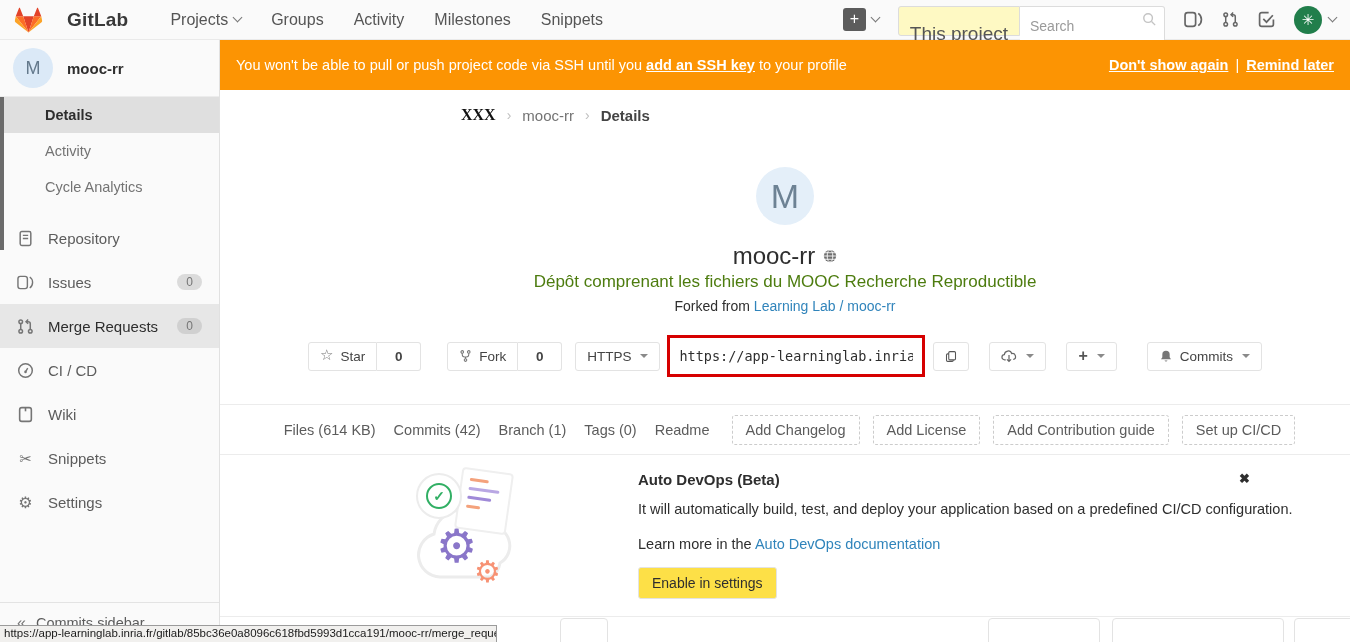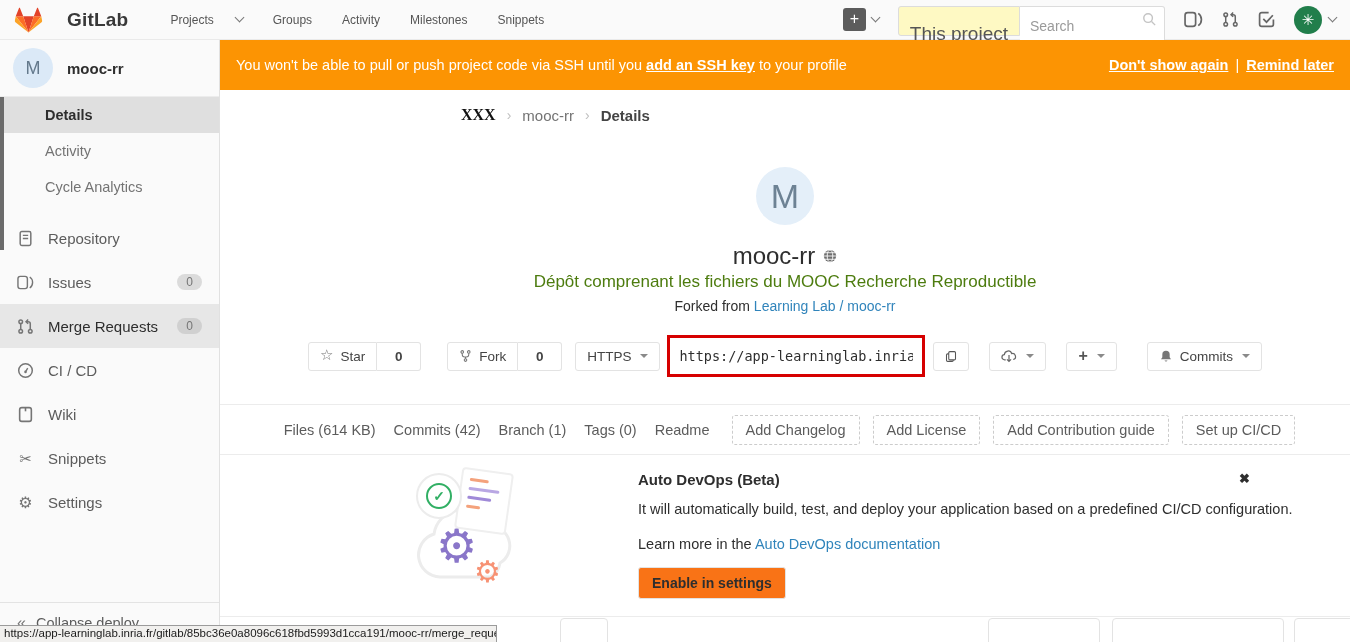--- a/index.html
+++ b/index.html
@@ -14,21 +14,21 @@
 
   
   .navbar {
     position:absolute; left:0; top:0; width:1350px; height:40px;
     background:#fafafa; border-bottom:1px solid #eaeaea;
     display:flex; align-items:center; padding:0 14px;
   }
   .brand { display:flex; align-items:center; gap:24px; }
   .brand-name { font-size:19px; font-weight:700; color:#383838; letter-spacing:.2px; }
   .nav-links { display:flex; align-items:center; gap:30px; margin-left:42px; }
-  .nav-link { font-size:12px; color:#555; cursor:pointer; display:flex; align-items:center; gap:22px; }
+  .nav-link { font-size:16px; color:#555; cursor:pointer; display:flex; align-items:center; gap:6px; }
   .chev { width:7px; height:7px; border-right:1.5px solid #777; border-bottom:1.5px solid #777;
           transform:rotate(45deg); margin-top:-4px; }
   .nav-right { margin-left:auto; display:flex; align-items:center; gap:19px; }
   .plus-group { display:flex; align-items:center; gap:6px; }
   .plus-btn { width:23px; height:23px; background:#5c5c5c; color:#fff; border-radius:3px;
               font-size:16px; line-height:21px; text-align:center; cursor:pointer; }
   .search-wrap { display:flex; height:28px; }
   .search-scope { border:1px solid #dcdcdc; background:#fef9c3; border-radius:3px 0 0 3px;
                   font-size:19px; color:#555; padding:14px 11px; line-height:26px; }
   .search-box { position:relative; }
@@ -138,21 +138,21 @@
                background:#fff; border:2px solid #ececec; display:flex; align-items:center; justify-content:center; }
   .il-check { width:26px; height:26px; border-radius:50%; border:2px solid #31af64;
               color:#31af64; font-size:14px; font-weight:700; display:flex; align-items:center; justify-content:center; }
   .il-gear1 { position:absolute; left:26px; top:58px; font-size:46px; color:#8a76c9; line-height:1; }
   .il-gear2 { position:absolute; left:64px; top:92px; font-size:30px; color:#f79274; line-height:1; }
   .adv-text { margin-left:98px; padding-top:6px; }
   .adv-title { font-size:15px; font-weight:700; color:#2e2e2e; }
   .adv-body { margin-top:13px; font-size:14.5px; color:#2e2e2e; white-space:nowrap; }
   .adv-learn { margin-top:19px; font-size:14.5px; color:#2e2e2e; }
   .adv-btn { margin-top:15px; display:inline-flex; height:32px; align-items:center; padding:0 13px;
-             border:1px solid #e3e3e3; border-radius:3px; background:#f97316; font-size:14px; color:#2e2e2e; cursor:pointer;font-weight:bold; }
+             border:1px solid #e3e3e3; border-radius:3px; background:#fde047; font-size:14px; color:#2e2e2e; cursor:pointer; }
   .adv-close { position:absolute; right:100px; top:16px; font-size:13px; font-weight:700; color:#2e2e2e; cursor:pointer; }
 
   
   .frag { position:absolute; height:36px; background:#fff; border:1px solid #e3e3e3; border-radius:4px; }
   .frag1 { left:340px; top:528px; width:48px; }
   .frag2 { left:768px; top:528px; width:112px; }
   .frag3 { left:892px; top:528px; width:172px; }
   .frag4 { left:1074px; top:528px; width:60px; }
 
   
@@ -294,21 +294,21 @@
       <span>Snippets</span>
     </div>
     <div class="nav-item">
       <span class="si" style="font-size:16px; line-height:17px; text-align:center;">⚙</span>
       <span>Settings</span>
     </div>
   </div>
 
   <div class="collapse-row">
     <span class="collapse-glyph">«</span>
-    <span>Collapse deploy</span>
+    <span>Commits sidebar</span>
   </div>
 </aside>
 
 <main class="main">
 
   <div class="breadcrumb">
     <span class="crumb-group">XXX</span>
     <span class="crumb-sep">›</span>
     <span class="crumb-proj">mooc-rr</span>
     <span class="crumb-sep">›</span>

